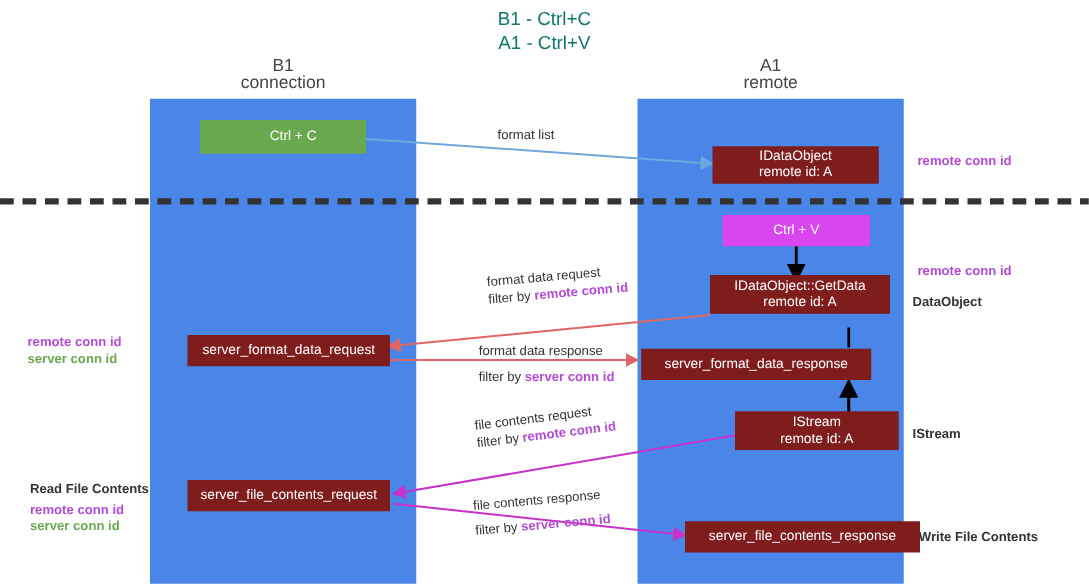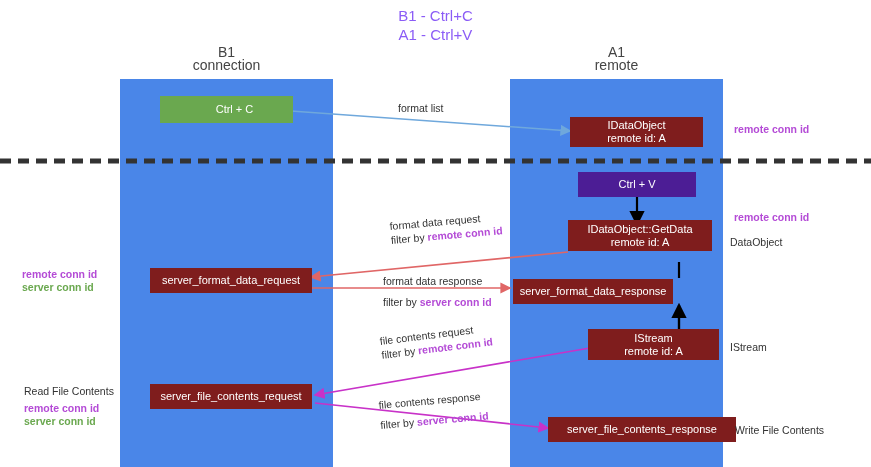--- a/index.html
+++ b/index.html
@@ -11,44 +11,44 @@
     position:relative;
   }
   #stage{position:absolute;left:0;top:0;width:871px;height:467px;}
 
   .lane{position:absolute;background:#4a86e8;}
   #lane-b1{left:120px;top:79px;width:213px;height:388px;}
   #lane-a1{left:510px;top:79px;width:213px;height:388px;}
 
   .title{
     position:absolute;left:0;top:6px;width:871px;
-    text-align:center;color:#8b5cf6;font-size:15px;line-height:19px;
+    text-align:center;color:#0f766e;font-size:15px;line-height:19px;
   }
   .lane-head{
     position:absolute;text-align:center;color:#444444;
     font-size:14px;line-height:13px;
   }
   #head-b1{left:120px;top:46px;width:213px;}
   #head-a1{left:510px;top:46px;width:213px;}
 
   .box{
     position:absolute;box-sizing:border-box;
     display:flex;align-items:center;justify-content:center;
     text-align:center;color:#ffffff;font-size:11px;line-height:13px;
     padding:2px 4px;
   }
   .box.green{background:#6aa84f;}
-  .box.green2{background:#4c1d95;}
+  .box.green2{background:#d946ef;}
   .box.orange{background:#7f1d1d;}
 
   .sidelabel{
     position:absolute;font-size:10.5px;line-height:13px;
     color:#444444;white-space:nowrap;font-weight:bold;
   }
-  .sidelabel.plain{font-weight:normal;color:#333333;}
+  .sidelabel.plain{font-weight:bold;color:#333333;}
   .c-purple{color:#b44bd6;}
   .c-green{color:#6aa84f;}
 
   .flabel{
     position:absolute;font-size:10.5px;line-height:14px;
     color:#333333;white-space:nowrap;
   }
   .flabel b{font-weight:bold;}
   .fl-purple b{color:#b44bd6;}
 
@@ -134,21 +134,21 @@
 
   <div class="box green2" style="left:578px;top:172px;width:118px;height:25px;">
     <span>Ctrl + V</span>
   </div>
 
   <div class="box orange" style="left:568px;top:220px;width:144px;height:31px;flex-direction:column;">
     <span>IDataObject::GetData</span>
     <span>remote id: A</span>
   </div>
 
-  <div class="box orange" style="left:513px;top:279px;width:160px;height:25px;">
+  <div class="box orange" style="left:513px;top:279px;width:184px;height:25px;">
     <span>server_format_data_response</span>
   </div>
 
   <div class="box orange" style="left:588px;top:329px;width:131px;height:31px;flex-direction:column;">
     <span>IStream</span>
     <span>remote id: A</span>
   </div>
 
   <div class="box orange" style="left:548px;top:417px;width:188px;height:25px;">
     <span>server_file_contents_response</span>

